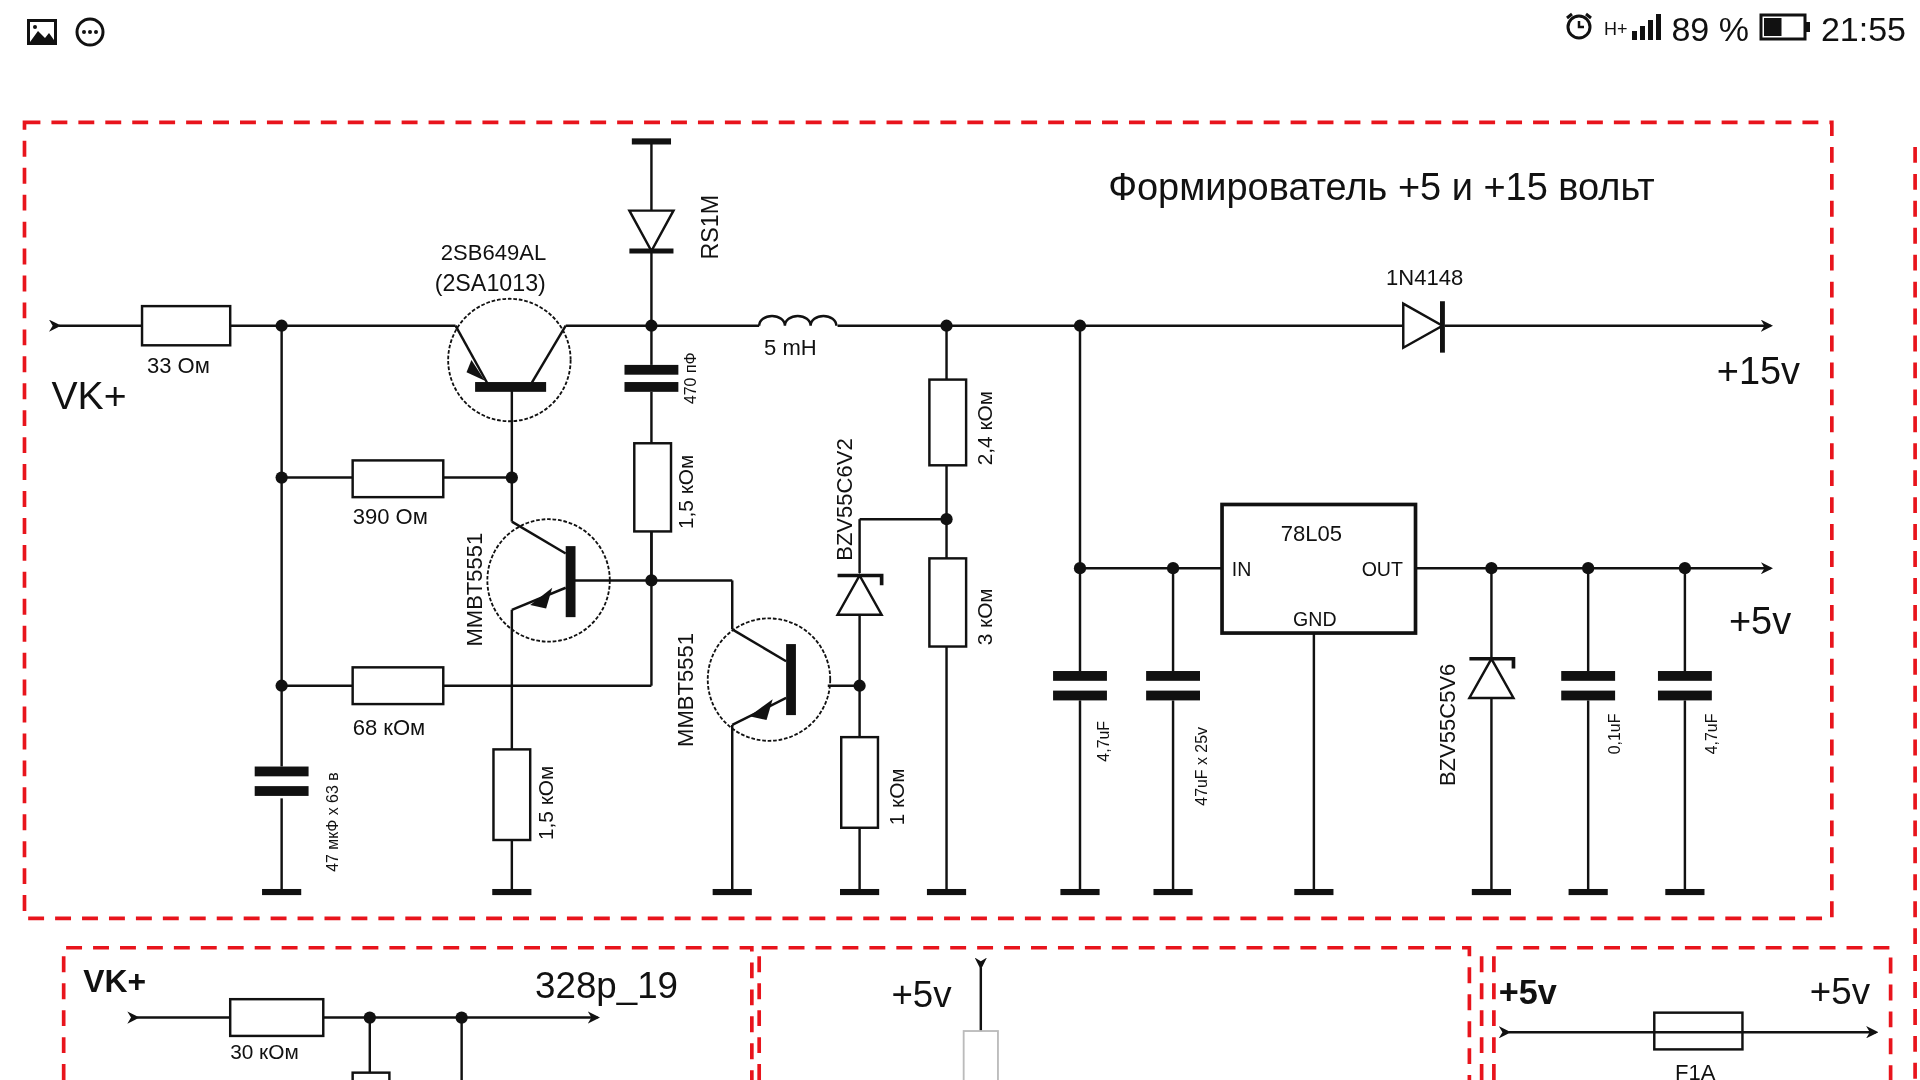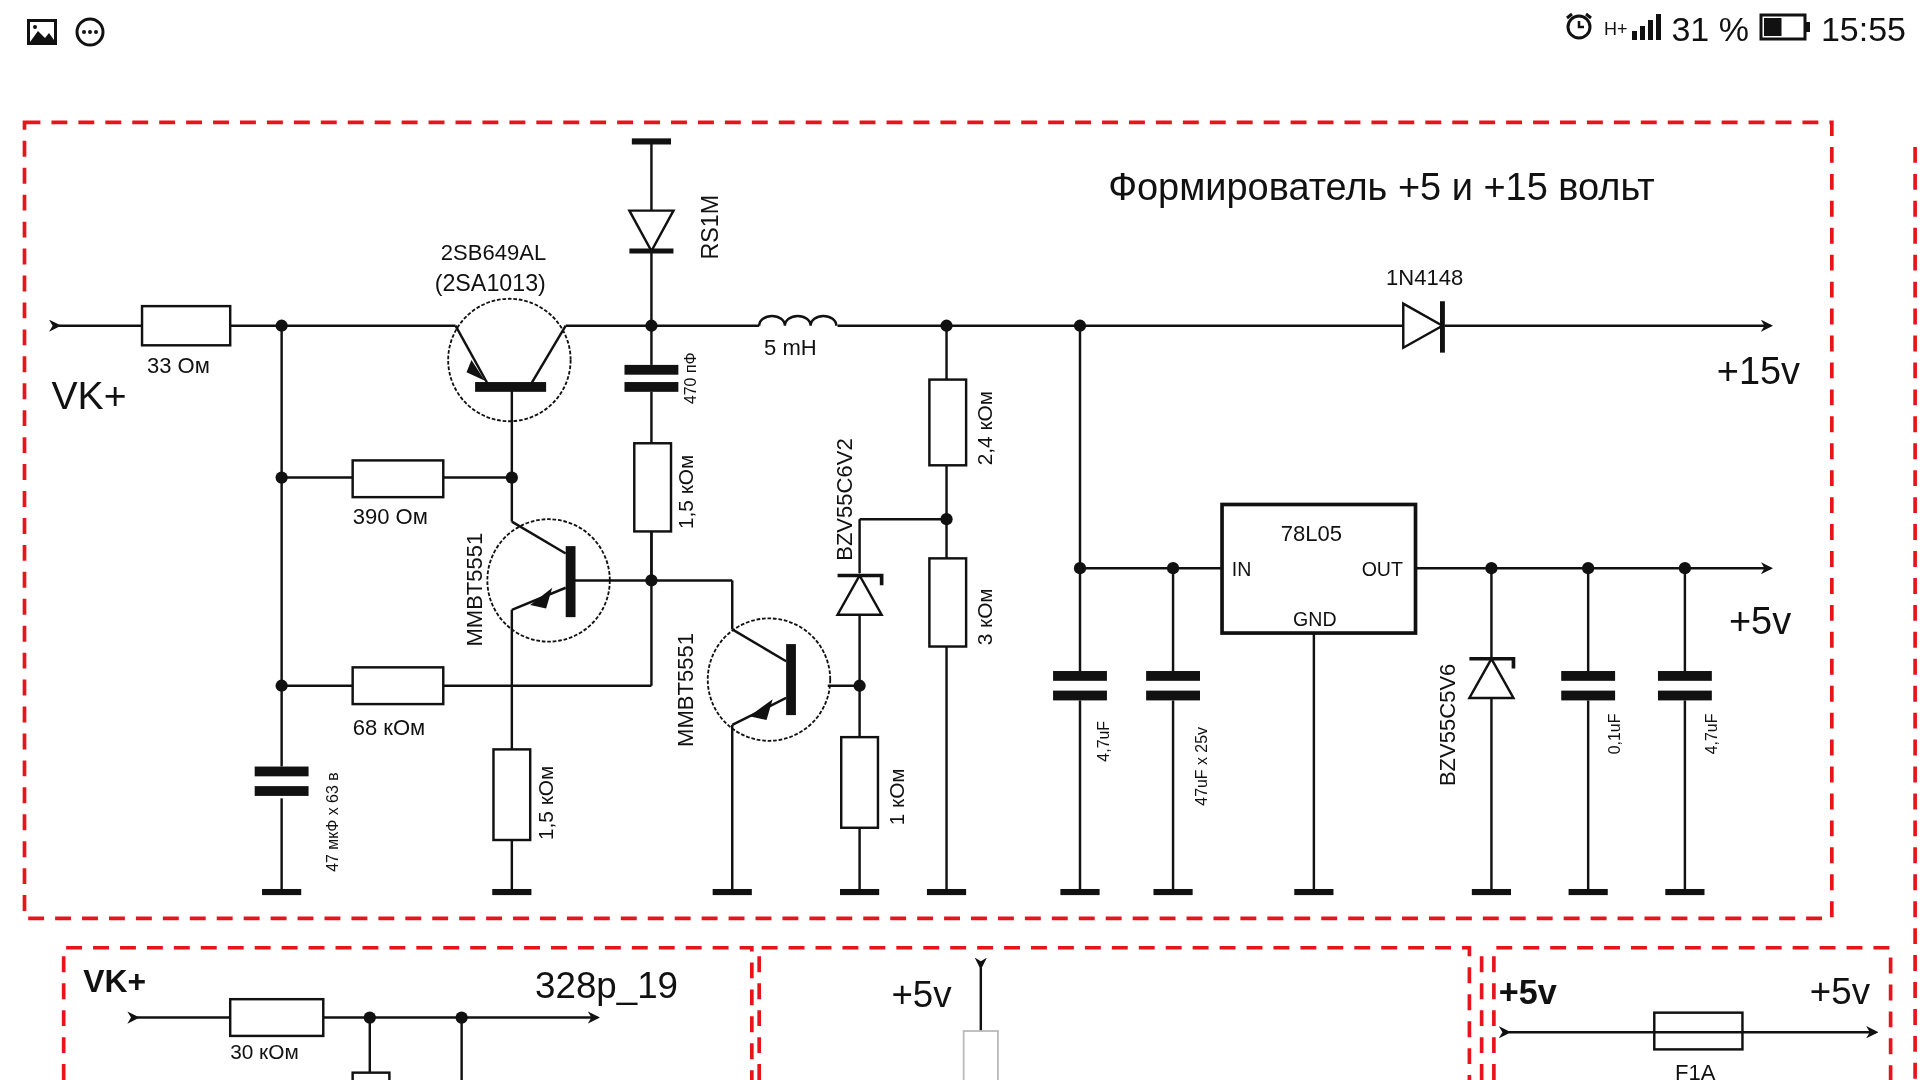--- a/index.html
+++ b/index.html
@@ -45,29 +45,29 @@
     </span>
     <span class="net">H+</span>
     <span>
       <svg width="30" height="28" viewBox="0 0 30 28">
           <rect x="1" y="18" width="5" height="9" fill="#111"></rect>
           <rect x="9" y="13" width="5" height="14" fill="#111"></rect>
           <rect x="17" y="7" width="5" height="20" fill="#111"></rect>
           <rect x="25" y="1" width="5" height="26" fill="#111"></rect>
         </svg>
     </span>
-    <span>31 %</span>
+    <span>89 %</span>
     <span>
       <svg width="52" height="28" viewBox="0 0 52 28">
           <rect x="2" y="2" width="44" height="24" fill="none" stroke="#111" stroke-width="3"></rect>
           <rect x="47" y="9" width="4" height="10" fill="#111"></rect>
           <rect id="battery-fill" x="5" y="5" width="17.5" height="18" fill="#111"></rect>
         </svg>
     </span>
-    <span>15:55</span>
+    <span>21:55</span>
   </div>
 </div>
 
 <svg id="schematic" viewBox="0 0 1568 882" preserveAspectRatio="none">
   <defs>
     <marker id="arr" markerWidth="10" markerHeight="10" refX="8" refY="5" orient="auto" markerUnits="userSpaceOnUse">
       <polygon points="0,0 10,5 0,10 3,5" fill="#111"></polygon>
     </marker>
   </defs>
 

